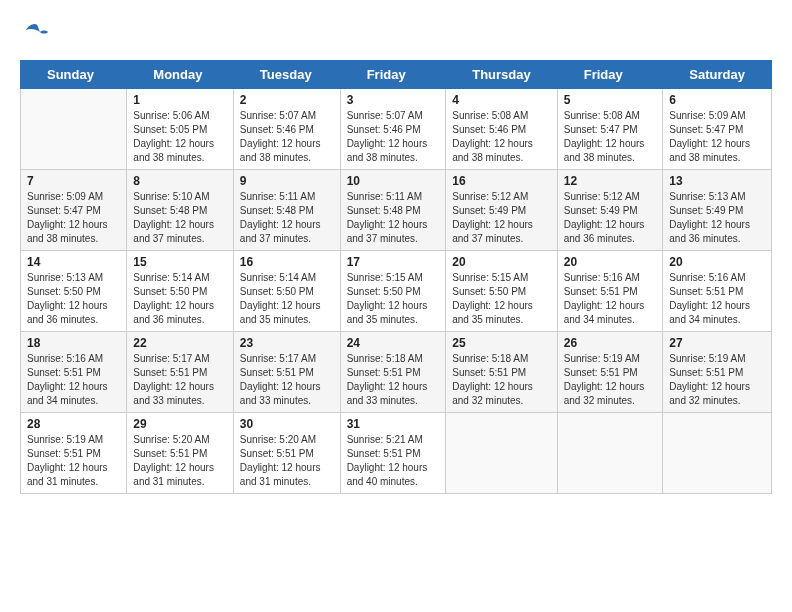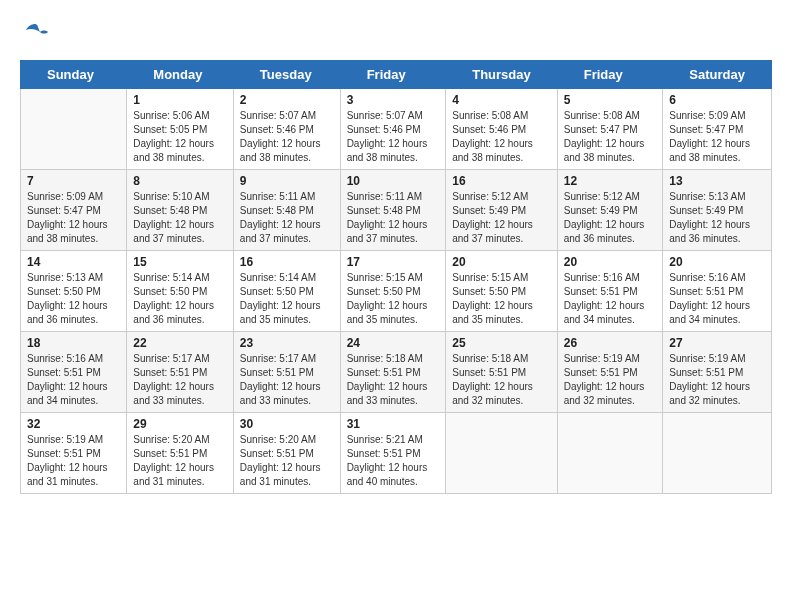--- a/index.html
+++ b/index.html
@@ -382,21 +382,21 @@
           <div class="day-info">
             <div>Sunrise: 5:19 AM</div>
             <div>Sunset: 5:51 PM</div>
             <div>Daylight: 12 hours</div>
             <div>and 32 minutes.</div>
           </div>
         </td>
       </tr>
       <tr>
         <td>
-          <span class="day-number">32</span>
+          <span class="day-number">28</span>
           <div class="day-info">
             <div>Sunrise: 5:19 AM</div>
             <div>Sunset: 5:51 PM</div>
             <div>Daylight: 12 hours</div>
             <div>and 31 minutes.</div>
           </div>
         </td>
         <td>
           <span class="day-number">29</span>
           <div class="day-info">

